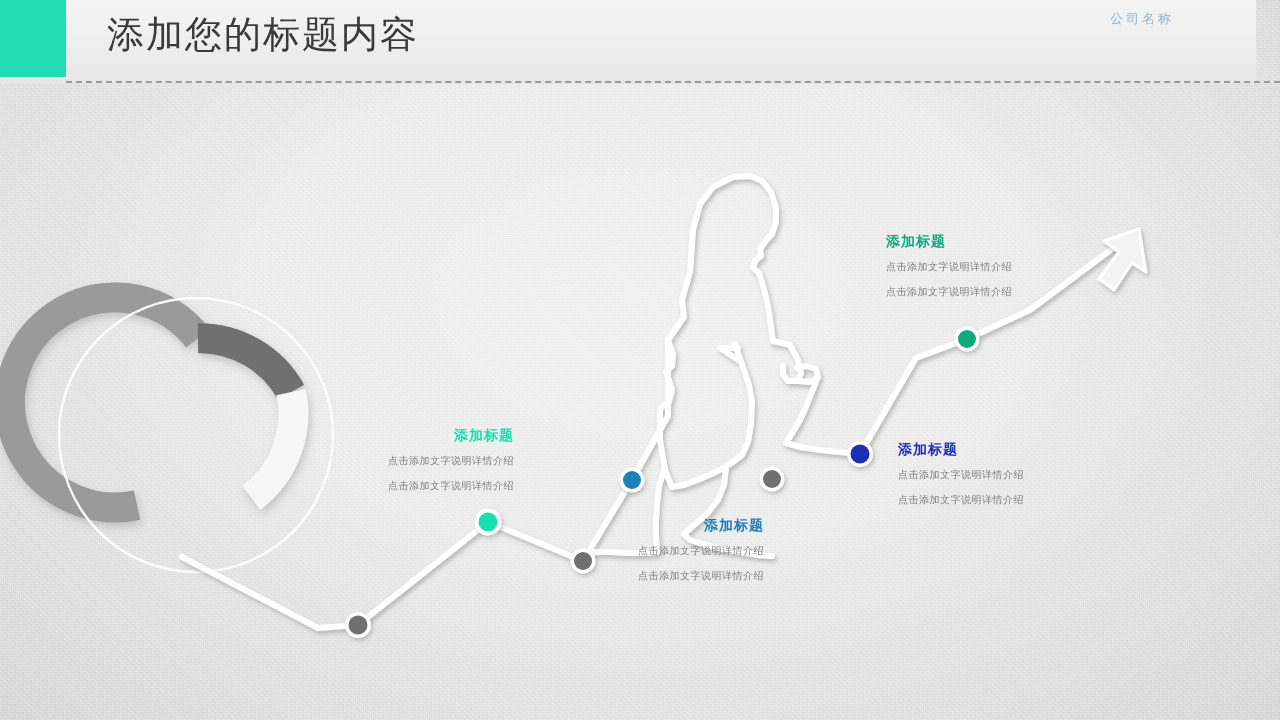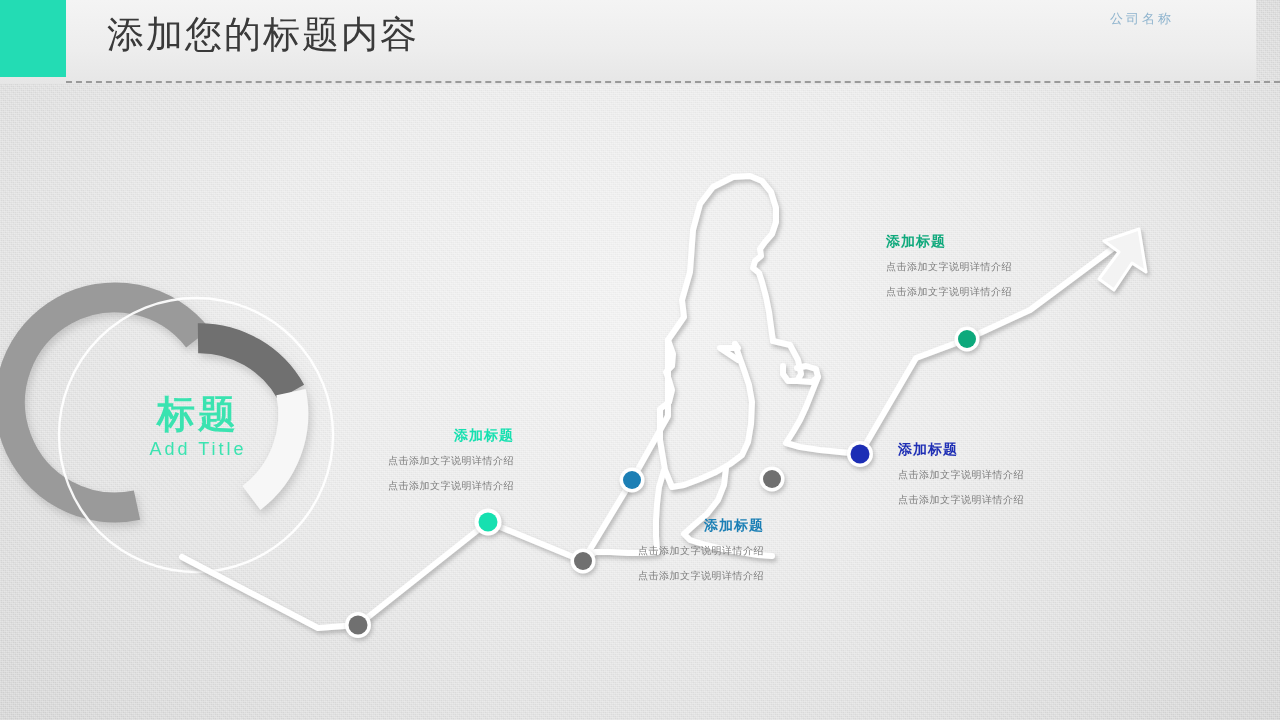--- a/index.html
+++ b/index.html
@@ -325,24 +325,20 @@
         <circle cx="860" cy="454" r="13" fill="#ffffff"></circle>
         <circle cx="860" cy="454" r="9.5" fill="#1f2fb5"></circle>
       </g>
       <g>
         <circle cx="967" cy="339" r="12.5" fill="#ffffff"></circle>
         <circle cx="967" cy="339" r="9" fill="#0fa97c"></circle>
       </g>
     </g>
   </svg>
 
-  <div id="donut-label">
-    <div id="donut-title" style="color: rgb(58, 227, 176);">标题</div>
-    <div id="donut-subtitle" style="color: rgb(58, 227, 176);">Add Title</div>
-  </div>
 
   <div class="callout ca-right" id="callout-1">
     <div class="c-title" style="color: rgb(22, 224, 176);">添加标题</div>
     <div class="c-line">点击添加文字说明详情介绍</div>
     <div class="c-line">点击添加文字说明详情介绍</div>
   </div>
 
   <div class="callout ca-right" id="callout-2">
     <div class="c-title" style="color: rgb(27, 127, 181);">添加标题</div>
     <div class="c-line">点击添加文字说明详情介绍</div>

